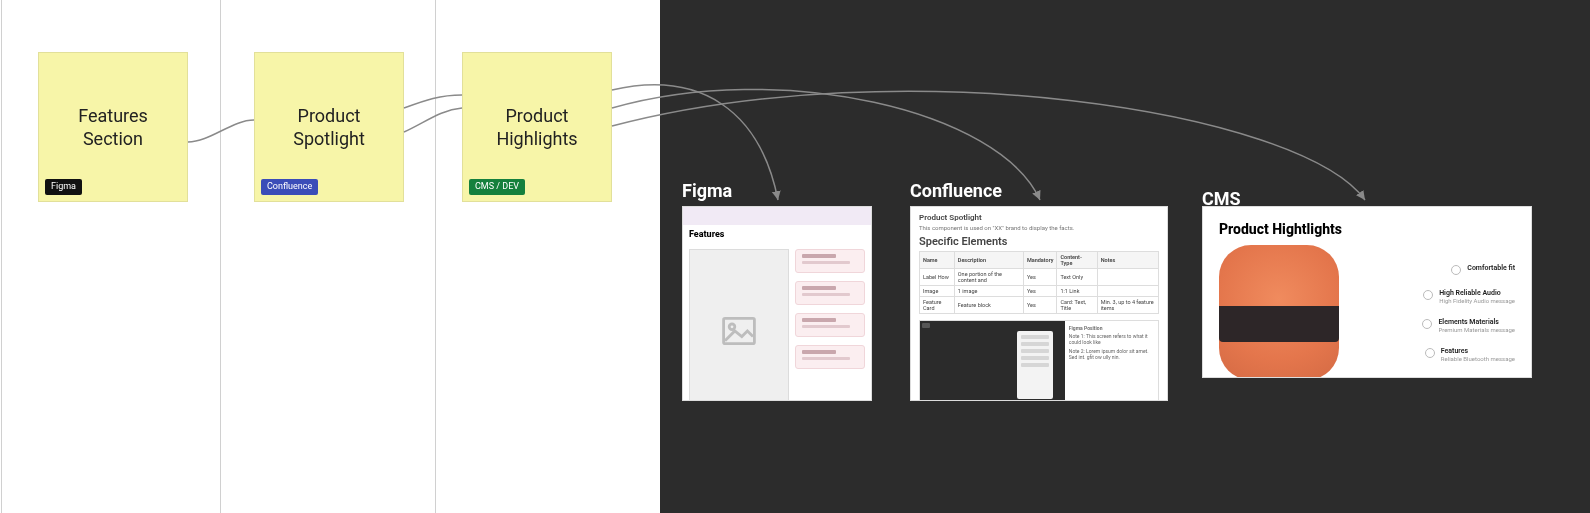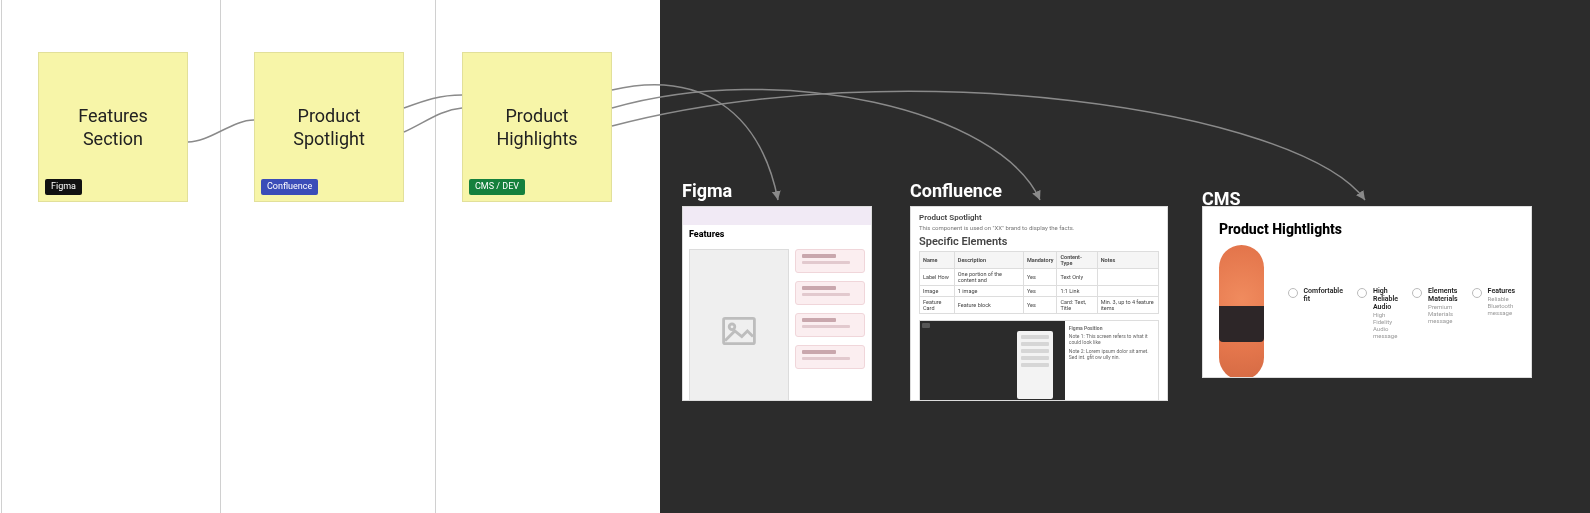--- a/index.html
+++ b/index.html
@@ -148,21 +148,21 @@
     background: radial-gradient(circle at 50% 40%, #f08b5e 0%, #e4764c 60%, #d46a44 100%);
     border-radius: 32px;
     position: relative;
   }
   .cms-thumb .speaker::after {
     content: "";
     position: absolute; top: 45%; left: 0; right: 0; height: 36px;
     background: #2d2628;
     border-radius: 0 0 4px 4px;
   }
-  .cms-thumb .features { flex: 1; display: flex; gap: 14px; font-size: 7px;}
+  .cms-thumb .features { flex: 1; display: flex; flex-direction: column; gap: 14px; font-size: 7px; align-items: flex-end;}
   .cms-thumb .feat { display: flex; gap: 6px; align-items: flex-start;}
   .cms-thumb .feat .ico { width: 10px; height: 10px; border: 1px solid #bbb; border-radius: 50%; flex-shrink: 0; margin-top:1px;}
   .cms-thumb .feat .txt .t1 { font-weight: 600; color: #222;}
   .cms-thumb .feat .txt .t2 { color: #999; font-size: 6px;}
 </style>
 </head>
 <body>
 
 <div class="left-panel"></div>
 <div class="col-divider" style="left:1px"></div>

